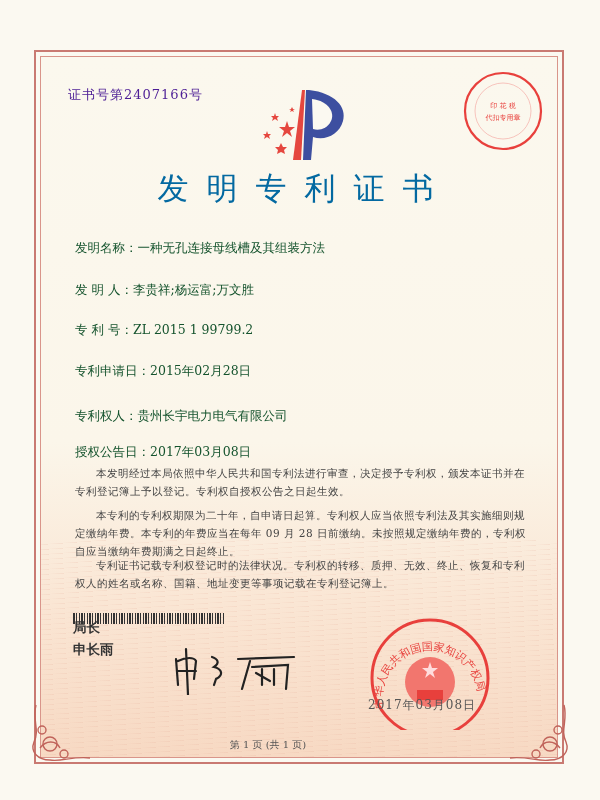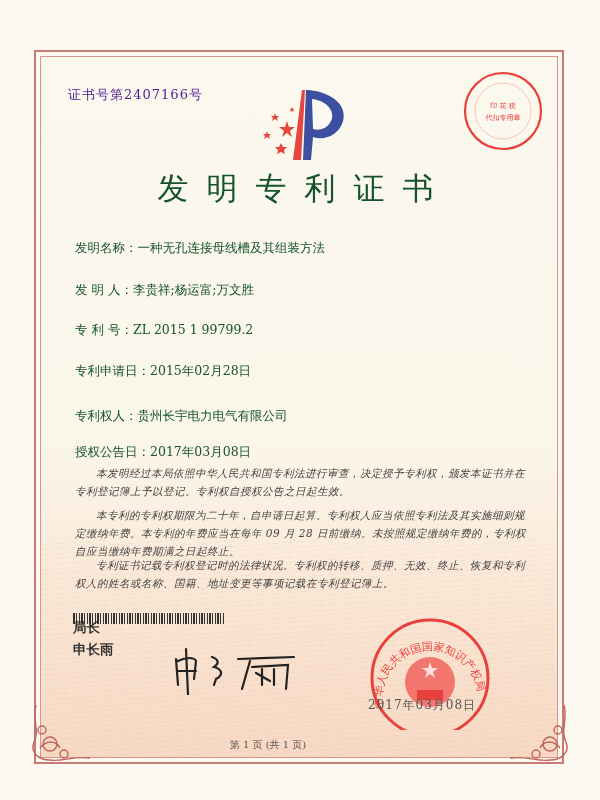--- a/index.html
+++ b/index.html
@@ -23,26 +23,26 @@
     background: repeating-linear-gradient(176deg, rgba(230,170,150,0.0) 0px, rgba(230,170,150,0.0) 4px, rgba(225,160,140,0.18) 5px);
   }
   .cert-no {
     position:absolute; left:68px; top:86px; font-size:13px; color:#4c1d95; letter-spacing:1px;
   }
   .logo { position:absolute; left:255px; top:85px; width:95px; height:80px; }
   .seal-top { position:absolute; left:460px; top:68px; width:86px; height:86px; }
   .title {
     position:absolute; left:0; width:600px; top:168px; text-align:center;
     font-family:"DejaVu Sans", "Liberation Sans", sans-serif;
-    font-size:31px; letter-spacing:18px; color:#14532d; padding-left:9px; box-sizing:border-box;
+    font-size:31px; letter-spacing:18px; color:#0369a1; padding-left:9px; box-sizing:border-box;
   }
   .field { position:absolute; left:75px; font-size:12.5px; color:#14532d; white-space:nowrap; }
   .para {
     position:absolute; left:75px; width:455px; font-size:10.5px; line-height:18px; color:#444;
-    text-indent:21px; letter-spacing:0.5px;font-style:italic;
+    text-indent:21px; letter-spacing:0.5px;
   }
   .barcode {
     position:absolute; left:73px; top:613px; width:152px; height:11px;
     background:repeating-linear-gradient(90deg,#333 0 2px,transparent 2px 3px,#333 3px 4px,transparent 4px 6px,#333 6px 7px,transparent 7px 8px);
   }
   .director {
     position:absolute; left:73px; top:616px; font-family:"DejaVu Sans","Liberation Sans",sans-serif;
     font-size:13.5px; line-height:22px; color:#333; font-weight:bold;
   }
   .signature { position:absolute; left:170px; top:645px; width:130px; height:50px; }

